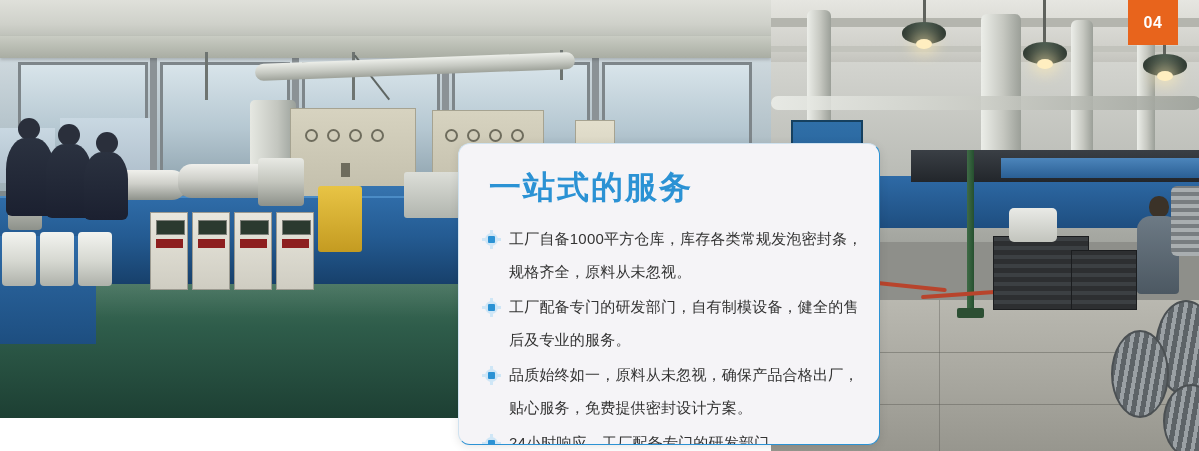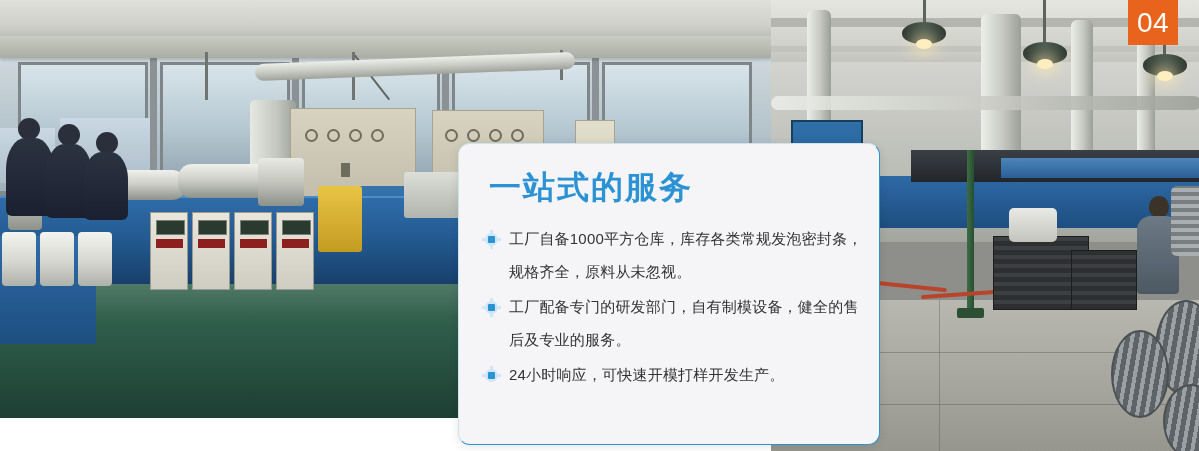--- a/index.html
+++ b/index.html
@@ -244,22 +244,22 @@
     left: 1128px; top: 0;
     width: 50px; height: 45px;
     background: #e8641c;
     display: flex;
     align-items: center;
     justify-content: center;
     z-index: 40;
   }
   .badge-04 span {
     color: #ffffff;
-    font-size: 28px;
-    font-weight: normal;
+    font-size: 16px;
+    font-weight: bold;
     letter-spacing: .5px;
     line-height: 1;
   }
 
   
   .card {
     position: absolute;
     left: 458px; top: 143px;
     width: 422px; height: 302px;
     background: #f5f4f7;
@@ -485,29 +485,40 @@
           <span class="ring"></span>
           <span class="tick" style="left:5px; top:-3px; width:3px; height:4px;"></span>
           <span class="tick" style="left:5px; top:12px; width:3px; height:4px;"></span>
           <span class="tick" style="left:-3px; top:5px; width:4px; height:3px;"></span>
           <span class="tick" style="left:12px; top:5px; width:4px; height:3px;"></span>
           <span class="core"></span>
         </span>
         <span>工厂配备专门的研发部门，自有制模设备，健全的售后及专业的服务。</span>
       </div>
 
-
       <div class="bullet-row">
         <span class="bullet-icon">
           <span class="ring"></span>
           <span class="tick" style="left:5px; top:-3px; width:3px; height:4px;"></span>
-
+          <span class="tick" style="left:5px; top:12px; width:3px; height:4px;"></span>
           <span class="tick" style="left:-3px; top:5px; width:4px; height:3px;"></span>
           <span class="tick" style="left:12px; top:5px; width:4px; height:3px;"></span>
           <span class="core"></span>
         </span>
-        <span>24小时响应，可快速开模打样开发生产。</span>
+        <span>品质始终如一，原料从未忽视，确保产品合格出厂，贴心服务，免费提供密封设计方案。</span>
+      </div>
+
+      <div class="bullet-row">
+        <span class="bullet-icon">
+          <span class="ring"></span>
+          <span class="tick" style="left:5px; top:-3px; width:3px; height:4px;"></span>
+
+          <span class="tick" style="left:-3px; top:5px; width:4px; height:3px;"></span>
+          <span class="tick" style="left:12px; top:5px; width:4px; height:3px;"></span>
+          <span class="core"></span>
+        </span>
+        <span>24小时响应，工厂配备专门的研发部门。</span>
       </div>
 
     </div>
   </div>
 
 </div>
 
 </body></html>

